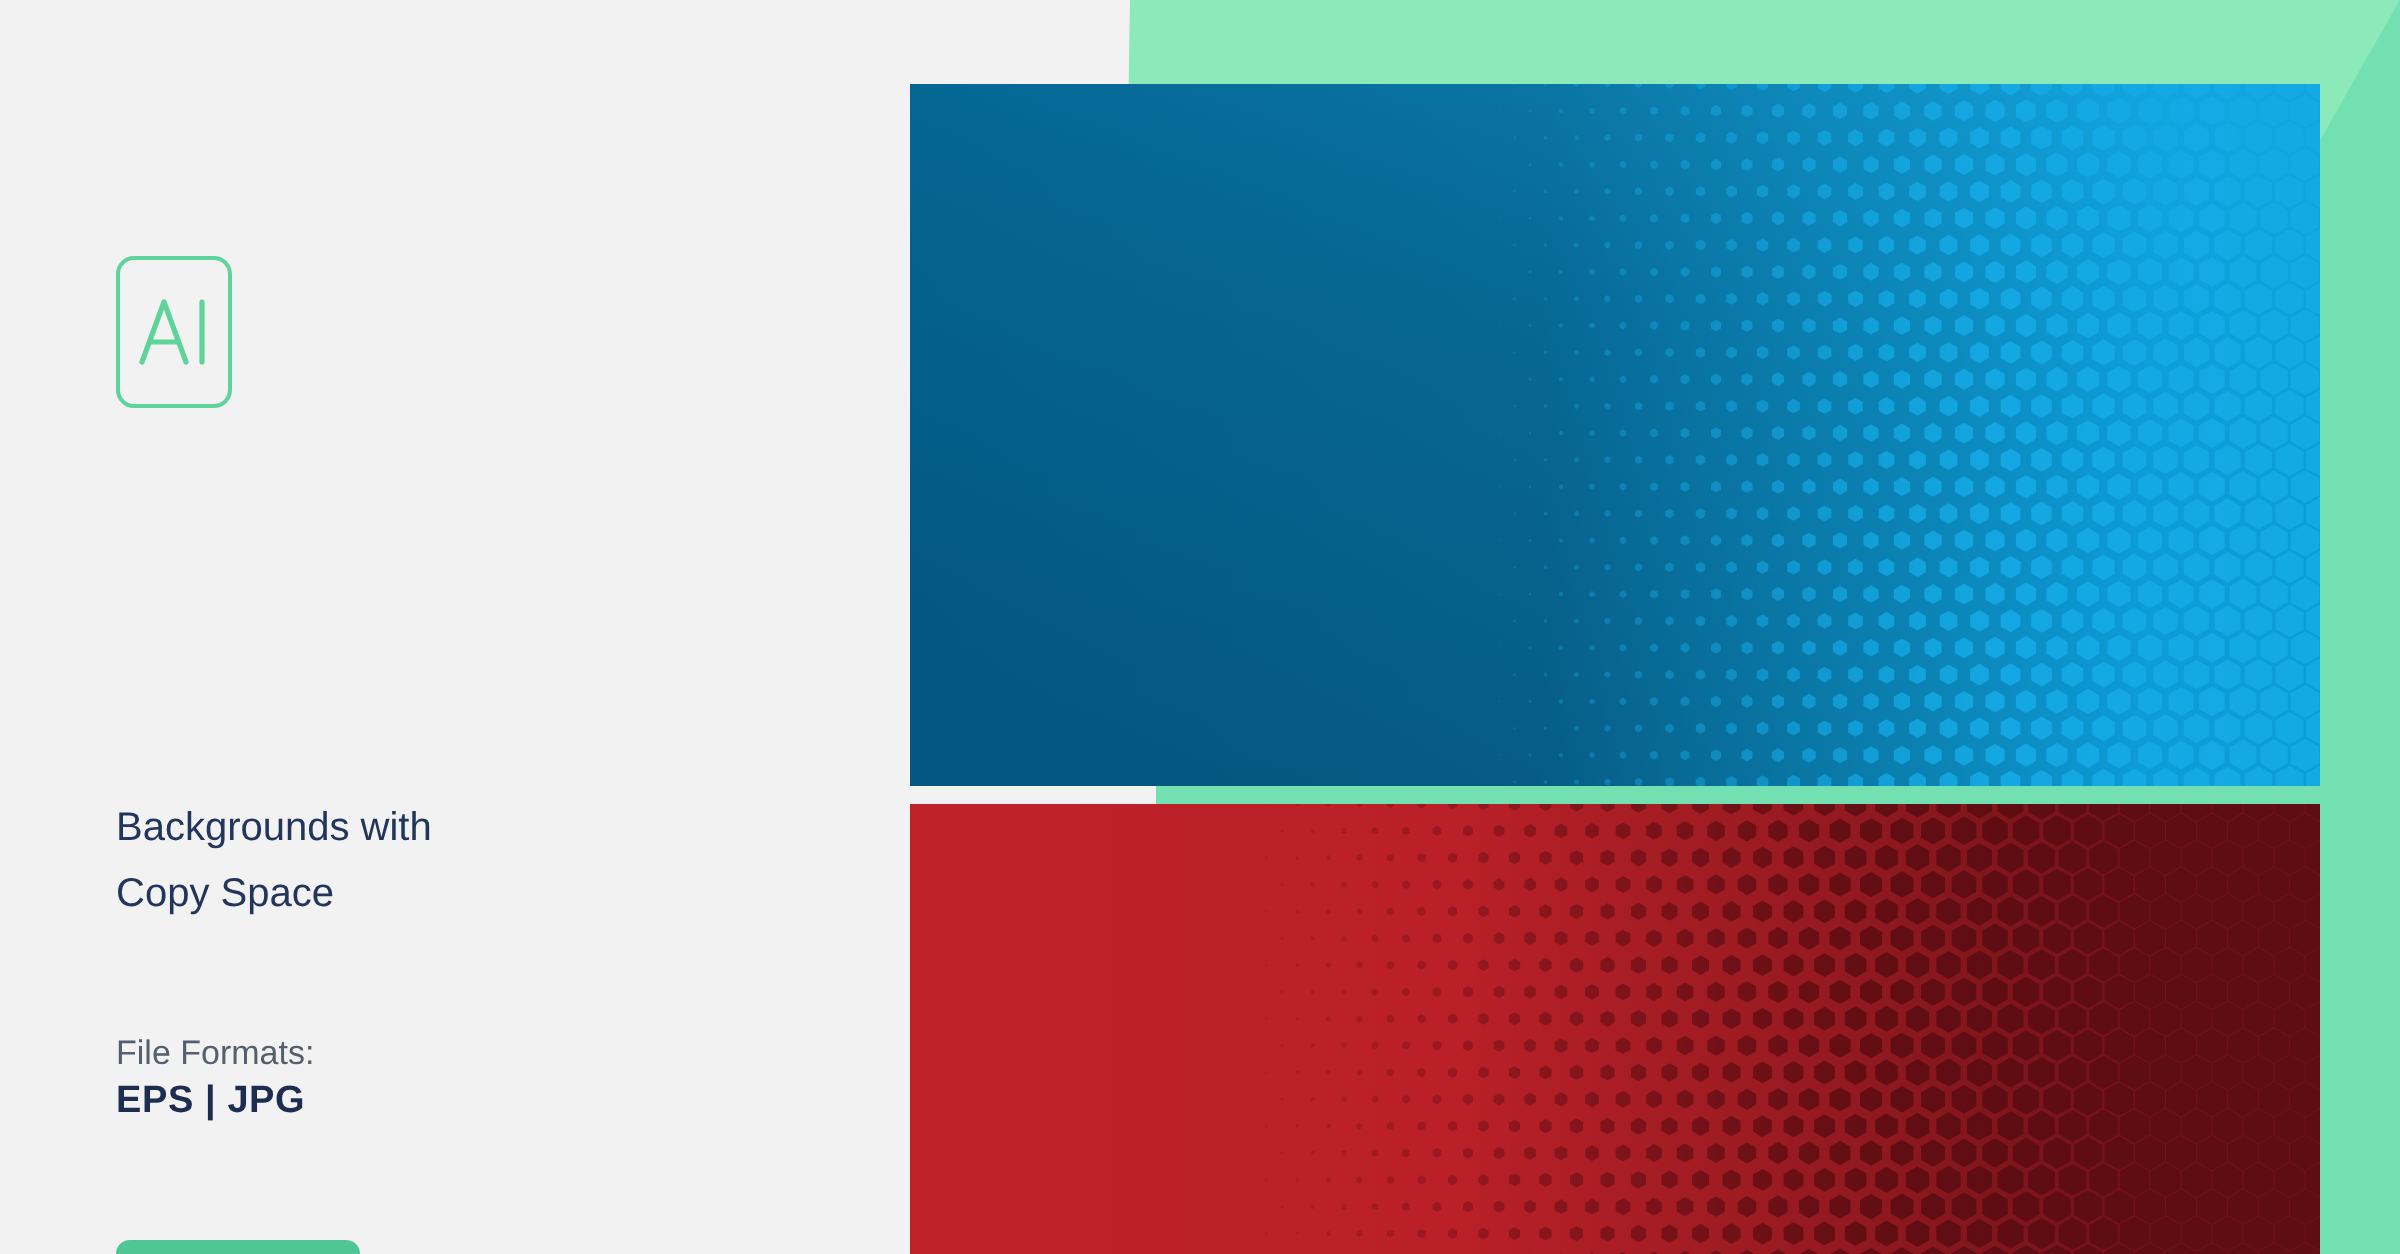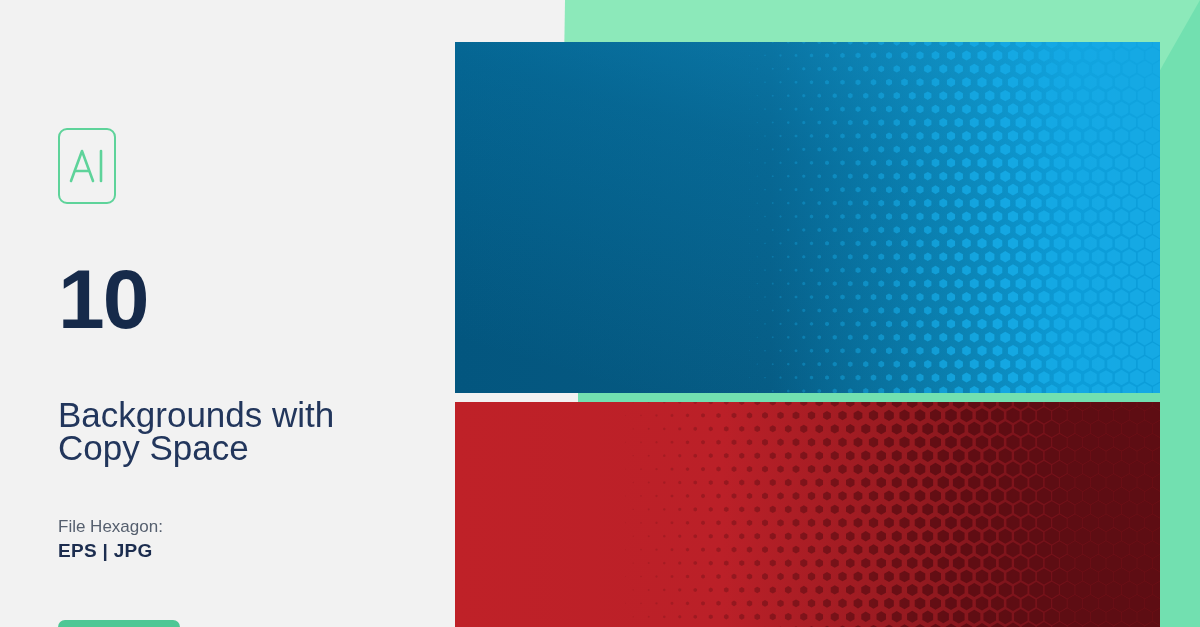--- a/index.html
+++ b/index.html
@@ -41,21 +41,21 @@
     position:absolute;left:0;top:352px;
     font-size:40px;line-height:48px;
     font-weight:700;
     letter-spacing:-0.8px;
     color:#1c2d4f;
     white-space:nowrap;
   }
 
   .subtitle{
     position:absolute;left:0;top:398px;
-    font-size:35px;line-height:33px;
+    font-size:20px;line-height:33px;
     font-weight:400;
     color:#22365c;
     white-space:pre-line;
   }
 
   .formats-label{
     position:absolute;left:0;top:516px;
     font-size:17px;line-height:22px;
     font-weight:400;
     color:#555f6e;
@@ -1795,26 +1795,25 @@
     <div class="ai-badge">
       <svg width="40" height="44" viewBox="0 0 40 44" aria-hidden="true">
         <g fill="none" stroke="#5ed39a" stroke-width="2.6" stroke-linecap="round" stroke-linejoin="round">
           <path d="M4 37 L15 7 L26 37"></path>
           <path d="M8.6 27 L21.4 27"></path>
           <path d="M34 7 L34 37"></path>
         </g>
       </svg>
     </div>
 
-    <div class="big-number">10</div>
 
 
     <div class="subtitle">Backgrounds with
 Copy Space</div>
 
-    <div class="formats-label">File Hexagon:</div>
+    <div class="formats-label">File Formats:</div>
 
     <div class="formats-value">EPS  |  JPG</div>
 
     <button class="cta-button"></button>
   </div>
 
 </div>
 
 </body></html>

